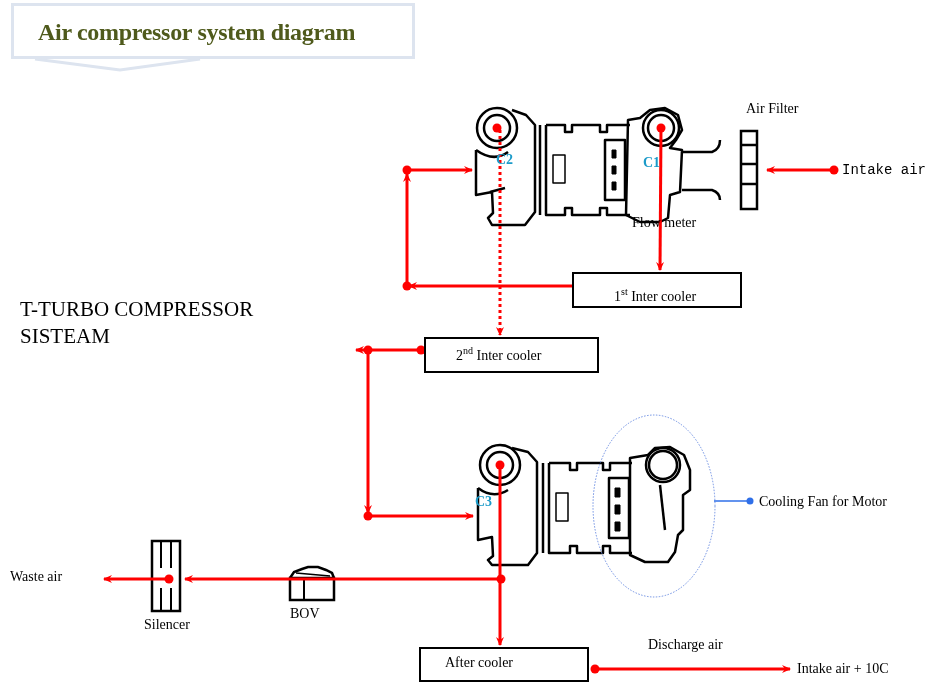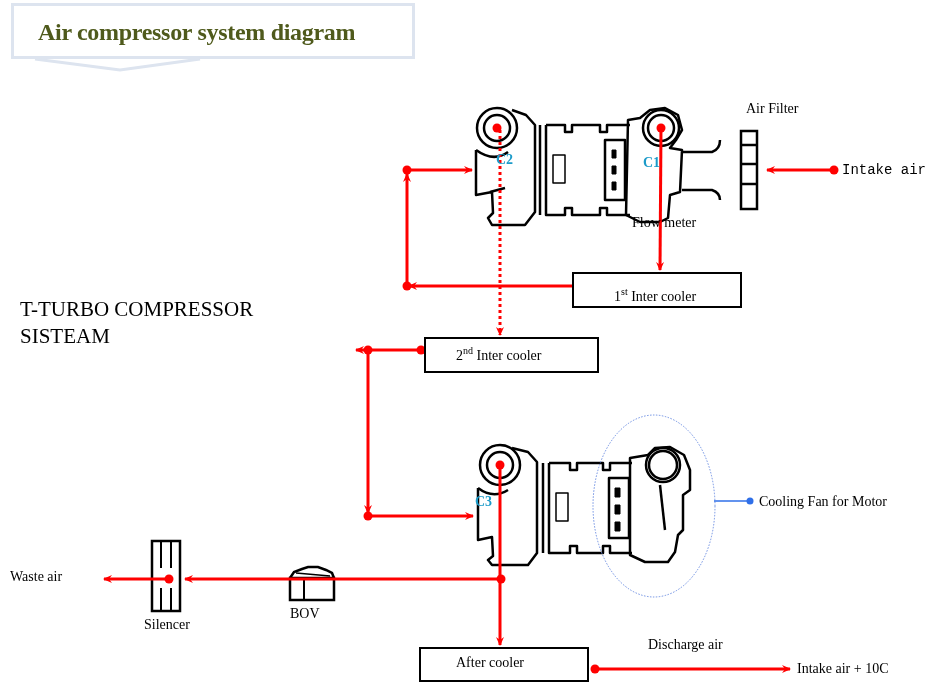--- a/index.html
+++ b/index.html
@@ -173,21 +173,21 @@
   </div>
 </div>
 
 <div class="box" style="left:424px; top:337px; width:175px; height:36px;">
   <div class="lbl" style="left:30px; top:6px;">
     <span>2</span><sup>nd</sup><span> Inter cooler</span>
   </div>
 </div>
 
 <div class="box" style="left:419px; top:647px; width:170px; height:35px;">
-  <div class="lbl" style="left:35px; top:6px;">After cooler</div>
+  <div class="lbl" style="left:24px; top:6px;">After cooler</div>
 </div>
 
 <div class="clbl" style="left:496px; top:152px;">C2</div>
 <div class="clbl" style="left:643px; top:155px;">C1</div>
 <div class="clbl" style="left:475px; top:494px;">C3</div>
 
 <div class="lbl" style="left:746px; top:101px;">Air Filter</div>
 <div class="lbl" style="left:842px; top:162px;font-family:Liberation Mono, monospace;">Intake air</div>
 <div class="lbl" style="left:632px; top:215px;">Flow meter</div>
 

